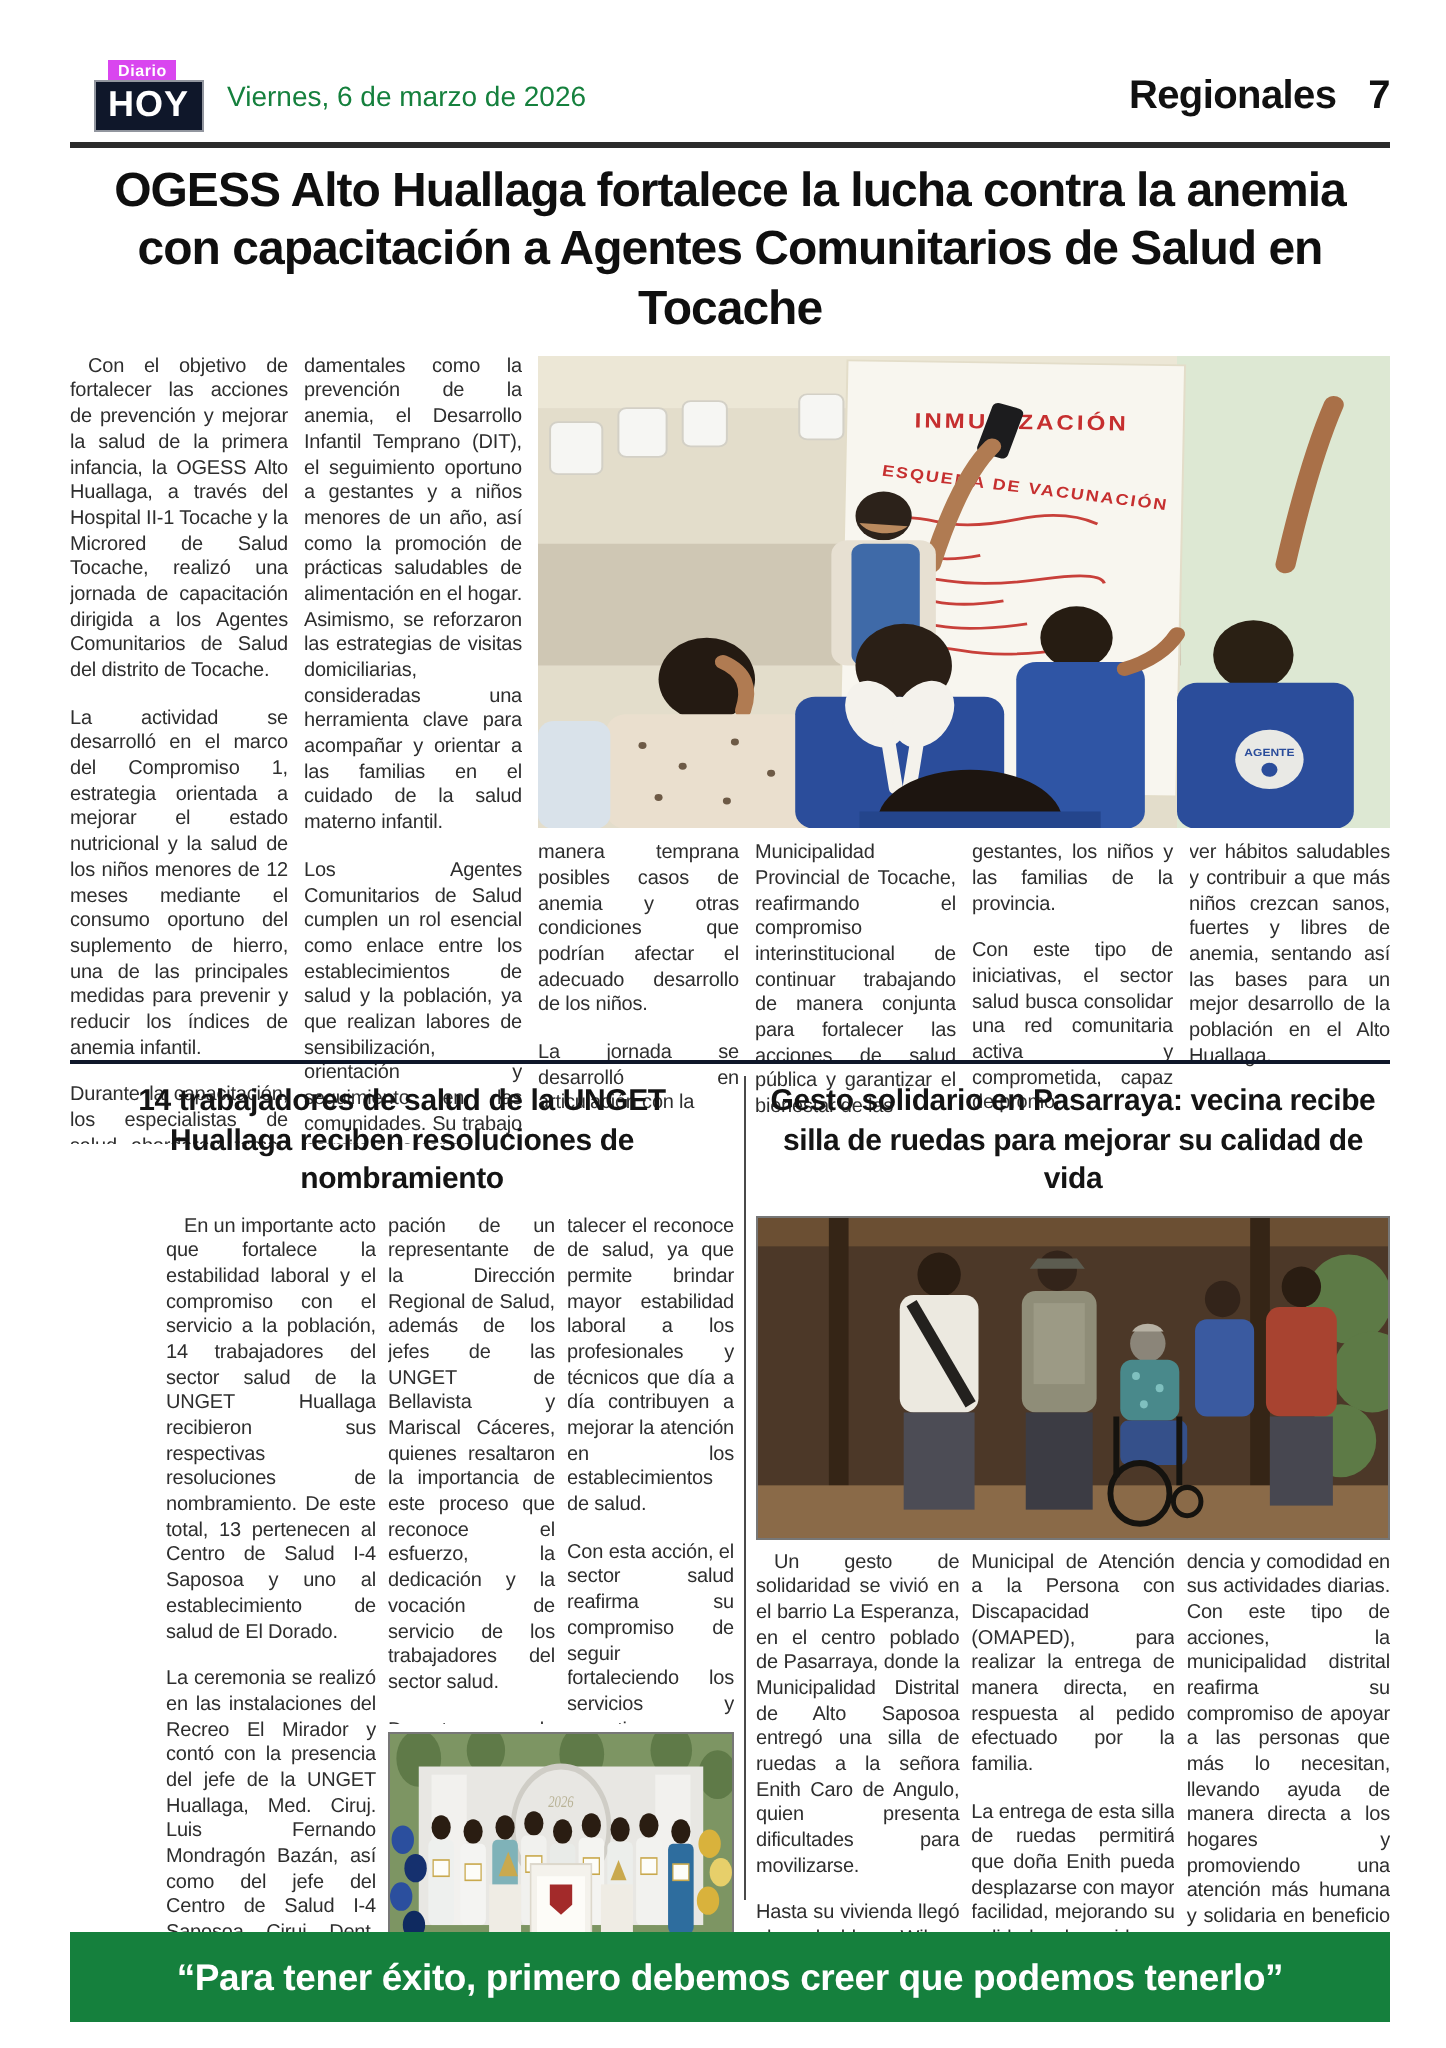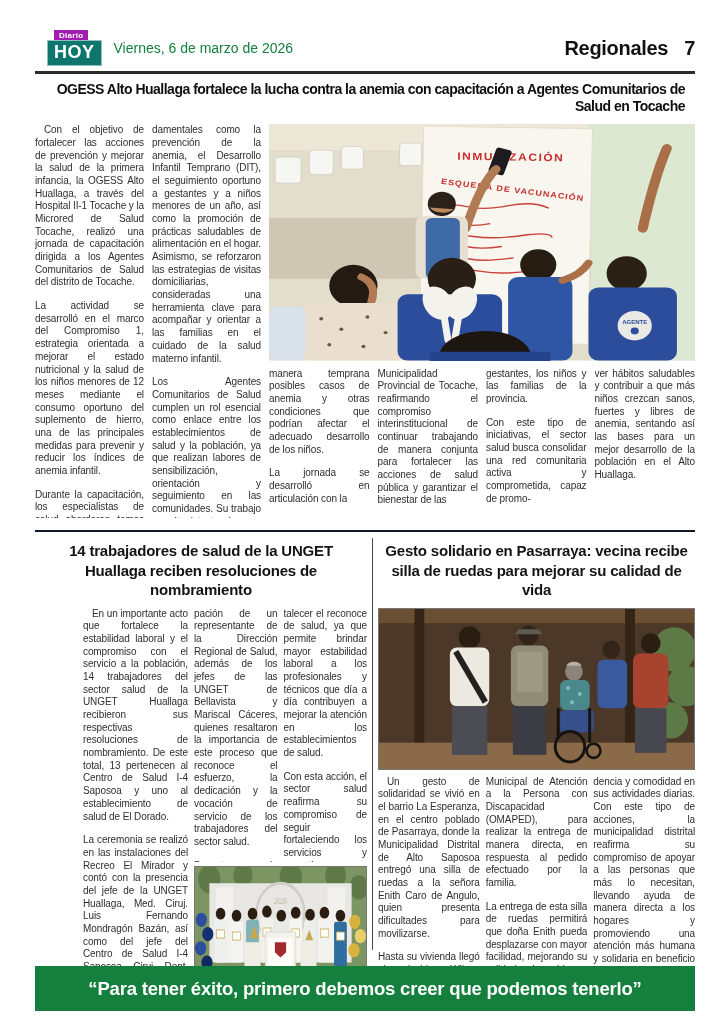--- a/index.html
+++ b/index.html
@@ -4,33 +4,33 @@
 <style>
   html,body { margin:0; padding:0; background:#fff; }
   .page {
     position:relative; width:723px; height:1024px; background:#ffffff;
     font-family:"Liberation Sans", sans-serif; overflow:hidden;
   }
   
   .header { position:absolute; top:28px; left:35px; width:660px; height:40px;
     display:flex; align-items:center; }
   .logo { display:flex; flex-direction:column; align-items:flex-start; margin-left:12px; }
-  .logo-top { background:#a21caf; color:#fff; font-weight:bold; font-size:8px;
+  .logo-top { background:#d946ef; color:#fff; font-weight:bold; font-size:8px;
     padding:1px 5px 0; margin-left:7px; letter-spacing:.3px;text-align:right; }
-  .logo-main { background:#0f766e; color:#fff; font-weight:bold; font-size:18px;
+  .logo-main { background:#0f172a; color:#fff; font-weight:bold; font-size:18px;
     padding:2px 7px 3px; letter-spacing:.5px; box-shadow:inset 0 0 0 1px rgba(255,255,255,.55); }
   .date { font-size:14px; color:#15803d; margin-left:12px; }
   .section-label { margin-left:auto; font-weight:bold; font-size:20px; color:#111;
     display:flex; align-items:flex-end; letter-spacing:-0.3px; }
   .page-num { margin-left:16px; }
   .header-rule { position:absolute; top:71px; left:35px; width:660px; height:3px; background:#2b2b2b; }
 
   
   .main-article { position:absolute; top:77px; left:35px; width:660px; }
-  h1.headline { font-size:14px; font-weight:bold; text-align:right; line-height:1.22;
+  h1.headline { font-size:24px; font-weight:bold; text-align:center; line-height:1.22;
     margin:4px 10px 9px; color:#0f0f0f; letter-spacing:-0.5px; }
   .main-body { display:flex; gap:8px; height:394px; }
   .mcol { width:109px; flex:0 0 109px; overflow:hidden; }
   .main-right { flex:1; display:flex; flex-direction:column; }
   .photo-main { width:100%; height:272px; margin-bottom:7px; overflow:hidden; }
   .photo-main svg, .photo-box svg { display:block; width:100%; height:100%; }
   .under-cols { display:flex; gap:8px; flex:1; }
   .ucol { flex:1; overflow:hidden; }
 
   .bodytext p { margin:0 0 11px; font-size:10px; line-height:1.27; text-align:justify;

